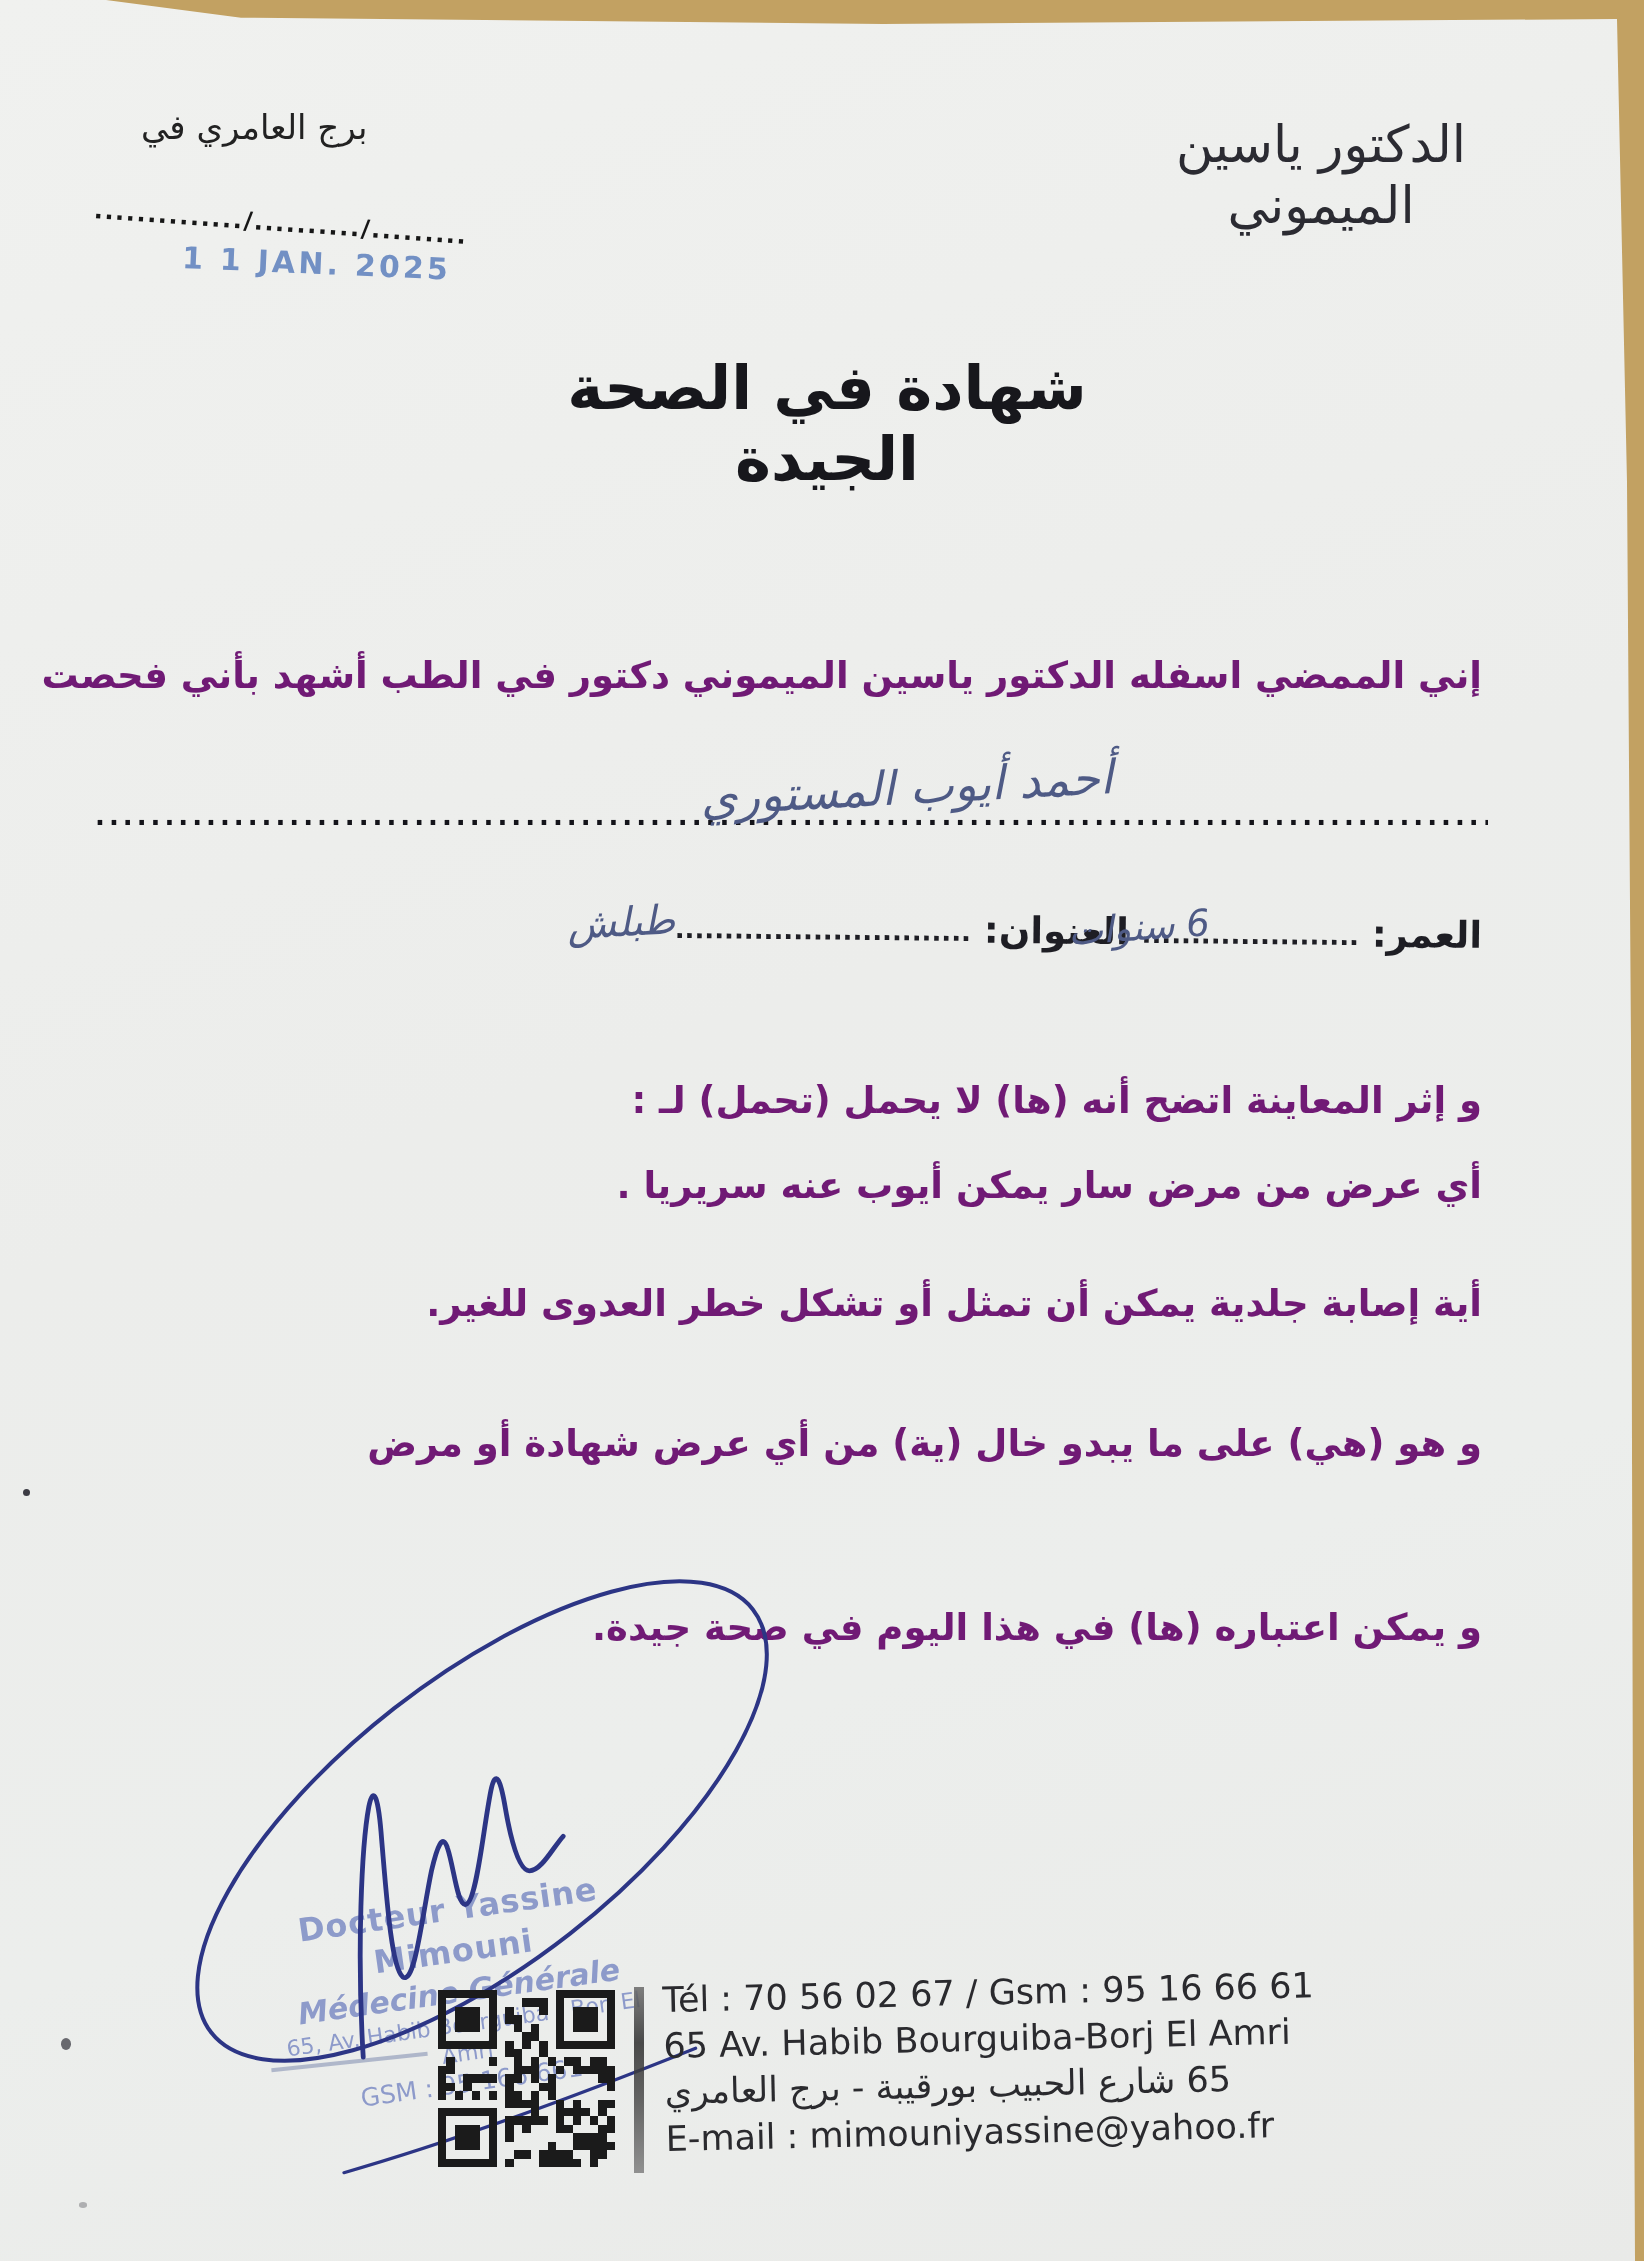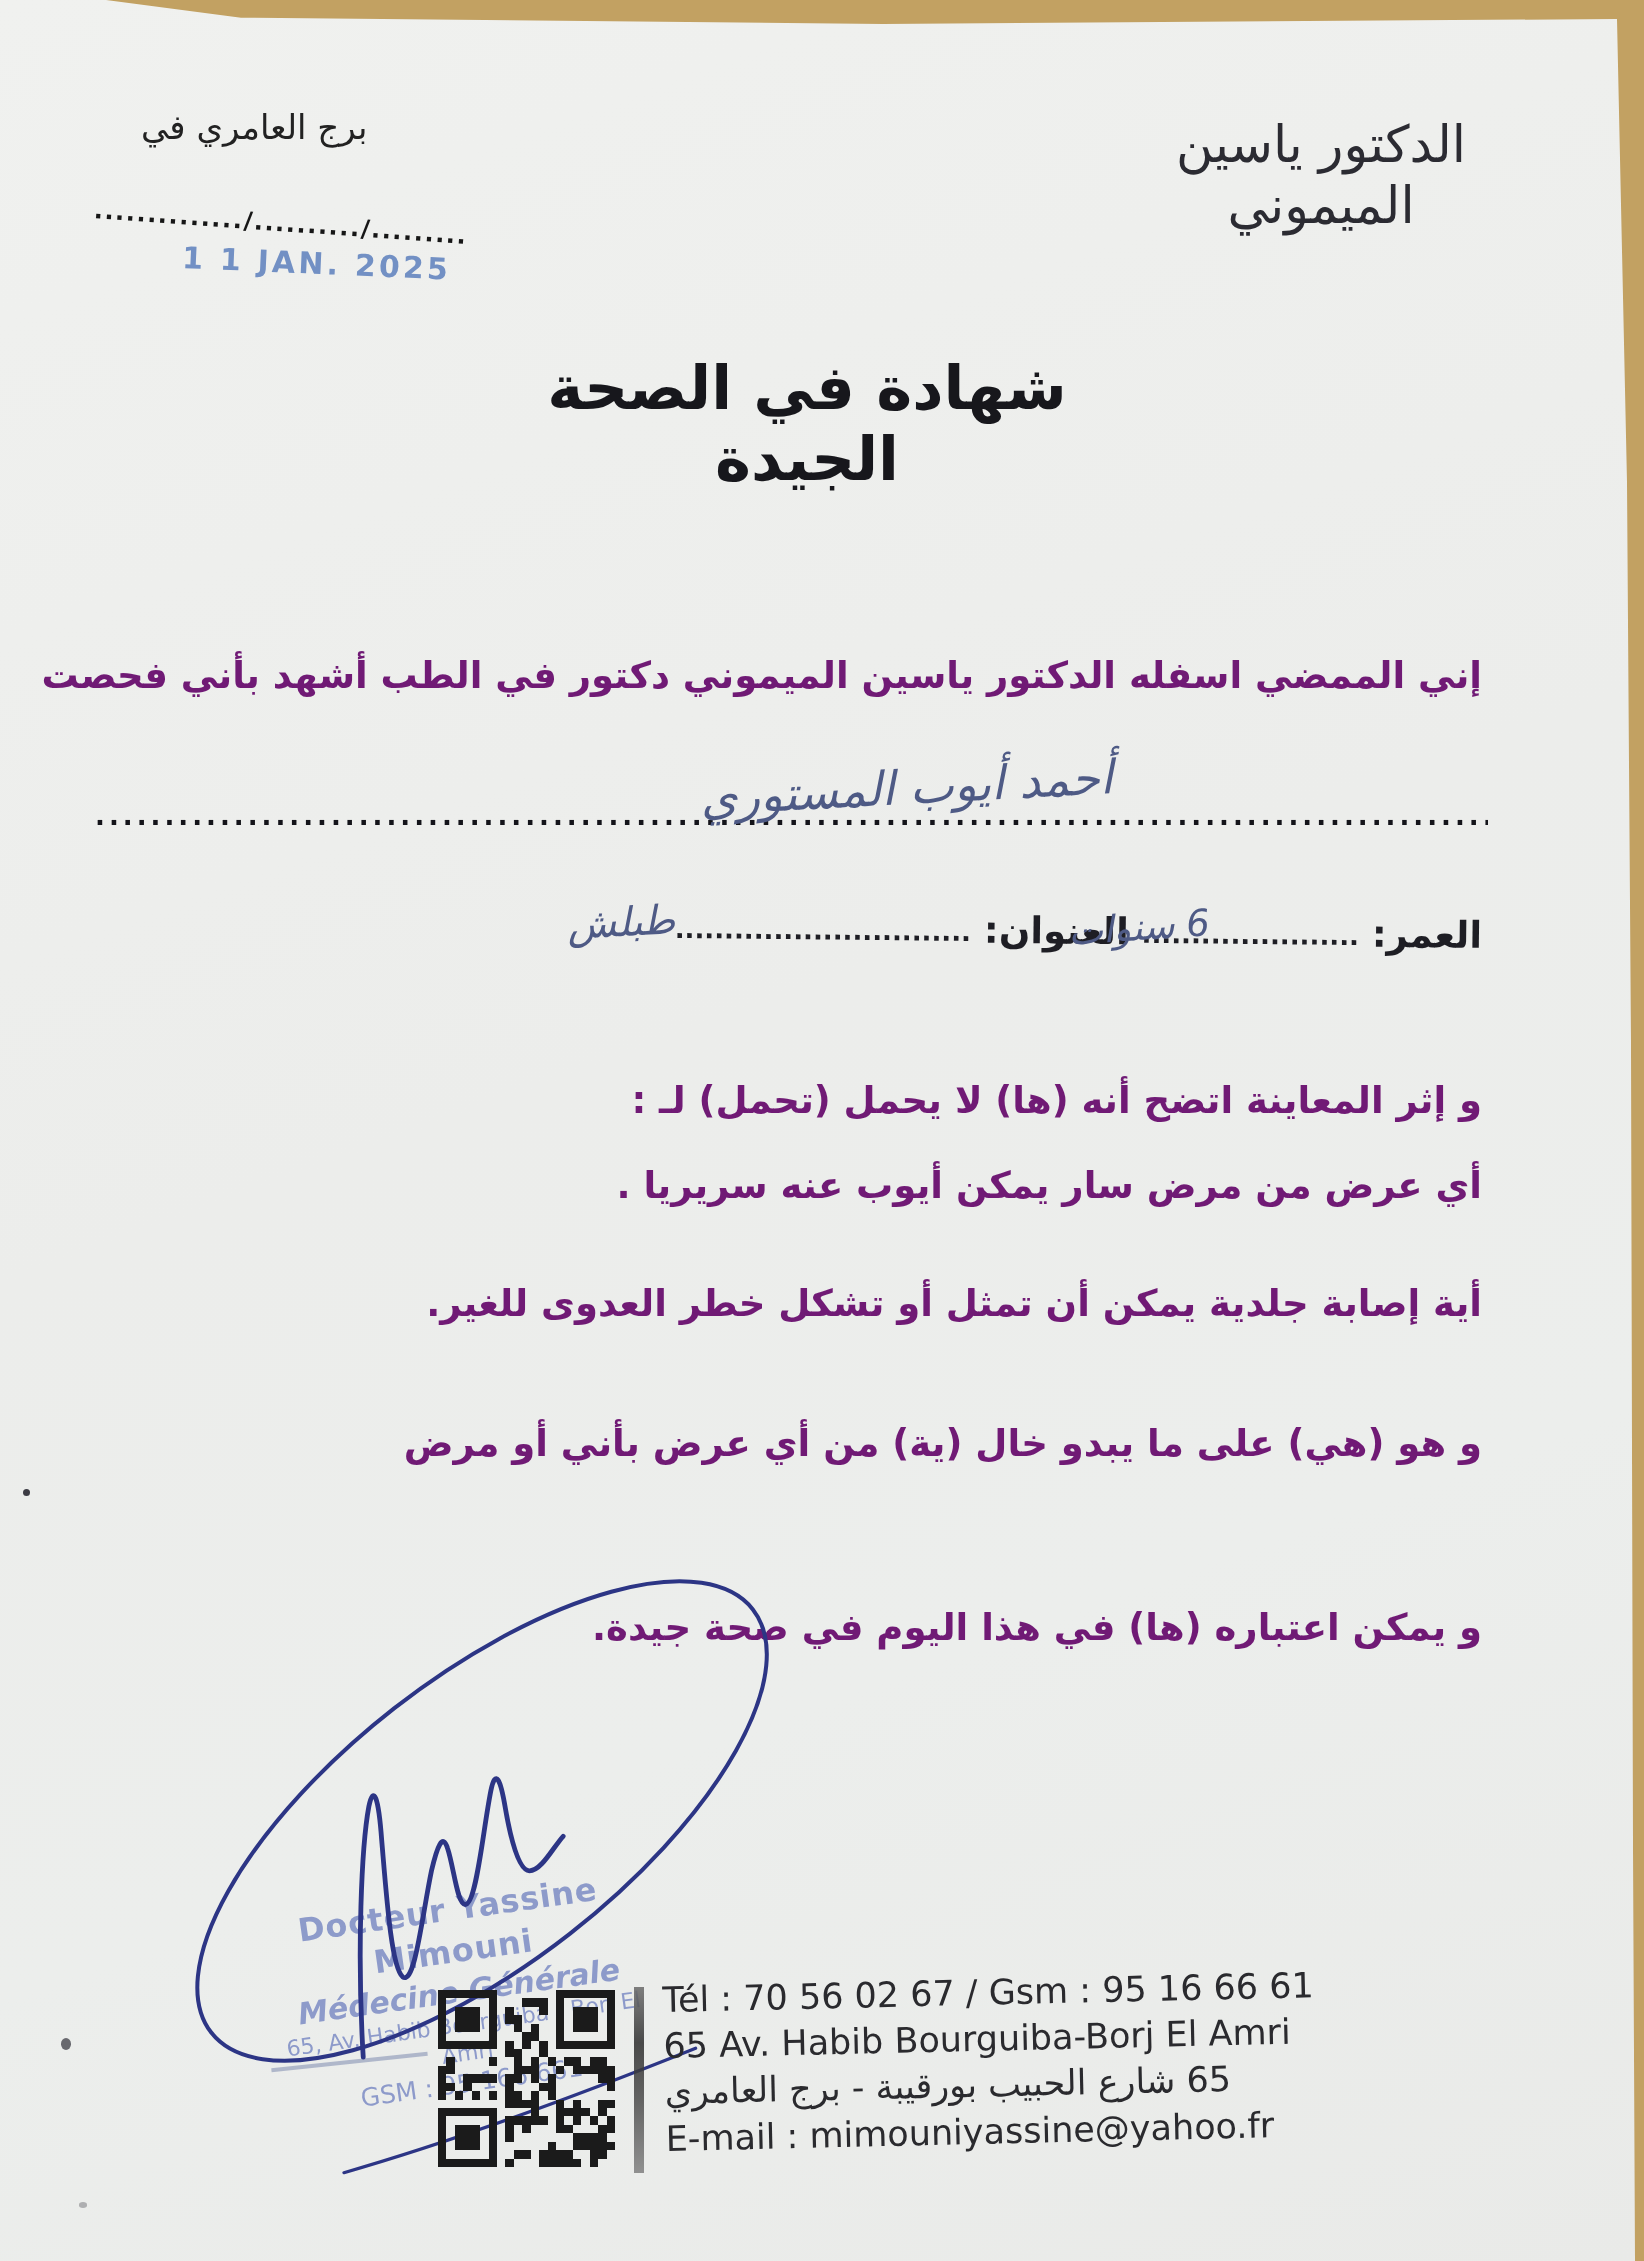--- a/index.html
+++ b/index.html
@@ -20,21 +20,21 @@
   .clinic-head{right:91px;top:114px;width:466px;text-align:center;color:#2b2b32;}
   .clinic-head .name{font-size:51px;line-height:1.2;}
   .clinic-head .spec{font-size:40px;margin-top:4.8px;}
 
   .place{left:141px;top:107px;font-size:34px;font-weight:400;color:#222;}
   .date-dots{left:95px;top:196px;font-size:24px;font-weight:bold;letter-spacing:1.6px;
     color:#161616;transform:rotate(4deg);transform-origin:left top;}
   .date-stamp{left:183px;top:240px;font-size:30px;font-weight:bold;letter-spacing:3.2px;
     color:#5d80bd;opacity:.85;transform:rotate(2.5deg);transform-origin:left top;}
 
-  .doc-title{left:478px;top:352px;width:658px;text-align:center;
+  .doc-title{left:498px;top:352px;width:658px;text-align:center;
     font-size:61px;font-weight:bold;color:#17171c;}
 
   .bodyline{right:163px;font-size:37px;font-weight:bold;color:#701a75;}
 
   .dotsrow{left:95px;top:801px;width:1393px;height:42px;overflow:hidden;
     font-size:26px;font-weight:bold;letter-spacing:4px;color:#14141a;}
 
   .agegrid{right:163px;top:914px;font-size:37px;font-weight:bold;color:#1e1e24;
     transform:rotate(.6deg);transform-origin:right top;}
   .agegrid .d{font-size:26px;letter-spacing:3.2px;vertical-align:1.6px;}
@@ -90,21 +90,21 @@
   <span class="d">......................</span>
   <span>العنوان:</span>
   <span class="d">..............................</span>
 </div>
 <div class="abs hand hand-age ar nowrap">6 سنوات</div>
 <div class="abs hand hand-addr ar nowrap">طبلش</div>
 
 <div class="abs bodyline ar nowrap" style="top:1038px;margin-top:41px;">و إثر المعاينة اتضح أنه (ها) لا يحمل (تحمل) لـ :</div>
 <div class="abs bodyline ar nowrap" style="top:1164px;">أي عرض من مرض سار يمكن أيوب عنه سريريا .</div>
 <div class="abs bodyline ar nowrap" style="top:1282px;">أية إصابة جلدية يمكن أن تمثل أو تشكل خطر العدوى للغير.</div>
-<div class="abs bodyline ar nowrap" style="top:1422px;">و هو (هي)  على ما يبدو خال (ية) من أي عرض بأني  أو مرض</div>
+<div class="abs bodyline ar nowrap" style="top:1422px;">و هو (هي)  على ما يبدو خال (ية) من أي عرض شهادة  أو مرض</div>
 <div class="abs bodyline ar nowrap" style="top:1606px;">و يمكن اعتباره (ها) في هذا اليوم في صحة جيدة.</div>
 
 <div class="speck" style="left:22.5px;top:1489px;width:7.2px;height:7.2px;"></div>
 <div class="speck" style="left:61px;top:2038px;width:10.4px;height:12px;opacity:.75;"></div>
 <div class="speck" style="left:79px;top:2202px;width:8px;height:5.6px;opacity:.35;"></div>
 
 <div class="abs stamp-block">
   <div class="l1">Docteur Yassine Mimouni</div>
   <div class="l2">Médecine Générale</div>
   <div class="l3">65, Av. Habib Bourguiba - Borj El Amri</div>

